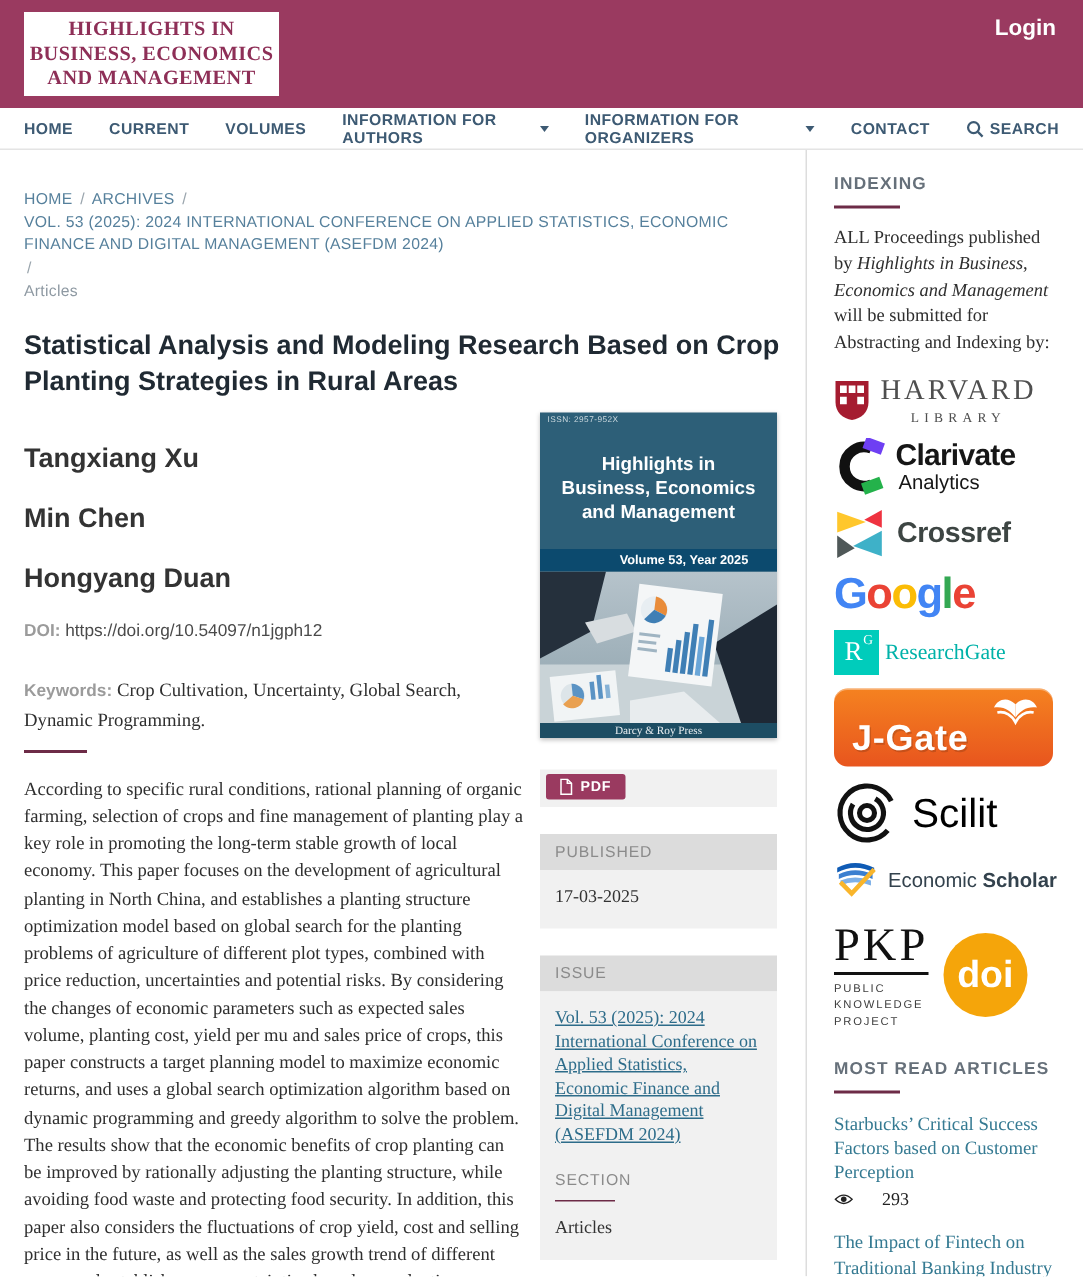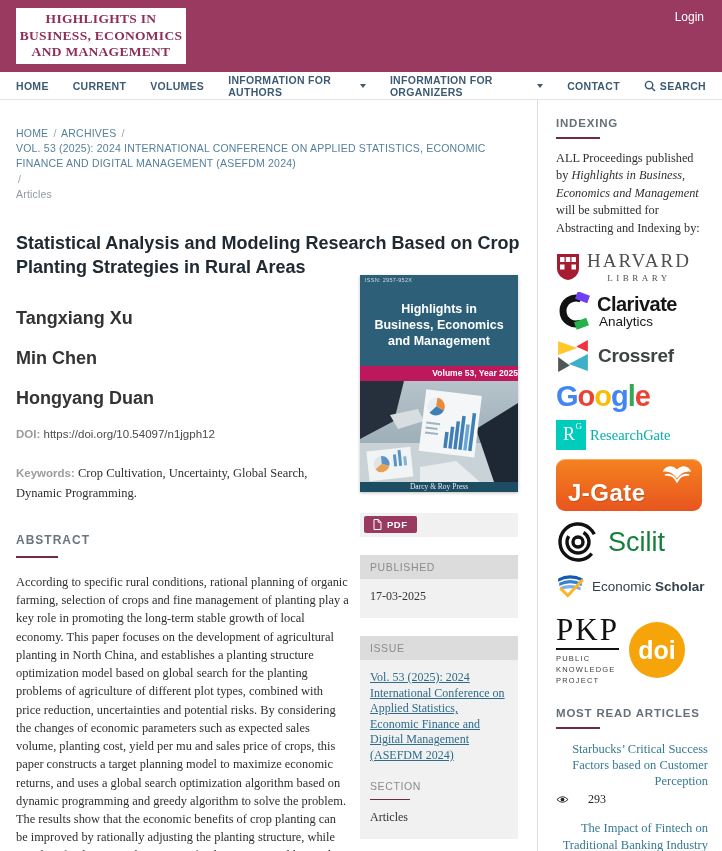--- a/index.html
+++ b/index.html
@@ -5,60 +5,60 @@
   * { margin:0; padding:0; box-sizing:border-box; }
   body { font-family:"Liberation Sans", sans-serif; background:#fff; }
   .page { position:relative; width:722px; height:851px; overflow:hidden; background:#fff; }
 
   
   .masthead { position:absolute; left:0; top:0; width:722px; height:72px; background:#9a3a60; }
   .logo-box { position:absolute; left:16px; top:8px; width:170px; height:56px; background:#fff;
               display:flex; flex-direction:column; align-items:center; justify-content:center; }
   .logo-line { font-family:"Liberation Serif", serif; font-weight:bold; font-size:13.5px;
                color:#8e2f57; letter-spacing:0.3px; line-height:1.22; }
-  .login { position:absolute; right:18px; top:10px; color:#fff; font-size:12px; font-weight:normal; cursor:pointer; }
+  .login { position:absolute; right:18px; top:10px; color:#fff; font-size:15px; font-weight:bold; cursor:pointer; }
 
   
   .nav { position:absolute; left:0; top:72px; width:722px; height:28px; background:#fff;
          border-bottom:1px solid #e4e4e4; display:flex; align-items:center; padding:0 16px; }
   .nav a { color:#3d5a73; font-size:10.5px; font-weight:bold; letter-spacing:0.3px;
            text-decoration:none; margin-right:24px; display:flex; align-items:center; cursor:pointer; }
   .caret { display:inline-block; width:0; height:0; border-left:3.5px solid transparent;
            border-right:3.5px solid transparent; border-top:4px solid #3d5a73; margin-left:5px; }
   .nav-search { margin-left:auto !important; margin-right:0 !important; }
   .nav-search svg { margin-right:4px; }
 
   
   .leftcol { position:absolute; left:16px; top:126px; width:515px; }
   .crumbs { font-size:10.5px; letter-spacing:0.2px; line-height:1.45; color:#9aa5ad; width:505px; }
   .crumbs a { color:#56809c; text-decoration:none; cursor:pointer; }
   .crumbs .sep { color:#9aa5ad; margin:0 2px; }
   .crumb-current { color:#8f9aa3; }
-  .art-title { margin-top:30px; font-size:18px; font-weight:bold; color:#202a33; line-height:1.33; width:520px; }
+  .art-title { margin-top:17px; font-size:18px; font-weight:bold; color:#202a33; line-height:1.33; width:520px; }
   .authors { margin-top:28px; }
   .author { font-size:18px; font-weight:bold; color:#333; margin-bottom:19px; }
   .doi-row { margin-top:7px; font-size:11.5px; }
   .doi-label { color:#9b9b9b; font-weight:bold; }
   .doi-value { color:#4a4a4a; text-decoration:none; cursor:pointer; }
   .kw-row { margin-top:23px; width:335px; font-size:11.5px; line-height:1.6; }
   .kw-label { color:#9b9b9b; font-weight:bold; }
   .kw-value { font-family:"Liberation Serif", serif; font-size:12.5px; color:#2f2f2f; }
   .sec-head { margin-top:30px; font-size:12px; font-weight:bold; color:#6b7680; letter-spacing:1px; }
   .sec-rule { width:42px; height:2px; background:#6d2b47; margin-top:9px; }
   .abstract { margin-top:15px; width:334px; font-family:"Liberation Serif", serif;
               font-size:12.4px; color:#2f2f2f; line-height:1.47; text-align:left; }
 
   
   .midcol { position:absolute; left:360px; top:275px; width:158px; }
   .cover { width:158px; height:217px; background:#2d5f78; position:relative; box-shadow:0 1px 3px rgba(0,0,0,.25); }
   .cover-issn { position:absolute; left:5px; top:2px; font-size:5.5px; color:#cfdce2; letter-spacing:0.3px; }
   .cover-title { position:absolute; left:0; top:26px; width:100%; text-align:center; color:#fff;
                  font-size:12.5px; font-weight:bold; line-height:1.28; }
-  .cover-band { position:absolute; left:0; top:91px; width:100%; height:15px; background:#be185d;
-                color:#fff; font-size:8.5px; font-weight:bold; text-align:right; line-height:15px;padding-left:34px; }
+  .cover-band { position:absolute; left:0; top:91px; width:100%; height:15px; background:#0c4a6e;
+                color:#fff; font-size:8.5px; font-weight:bold; text-align:center; line-height:15px;padding-left:34px; }
   .cover-photo { position:absolute; left:0; top:106px; width:158px; height:101px; }
   .cover-pub { position:absolute; left:0; bottom:0; width:100%; height:10px; background:#1d4d63;
                color:#e8eef1; font-family:"Liberation Serif", serif; font-size:7.5px; text-align:center; line-height:10px; }
   .pdf-strip { margin-top:21px; background:#f1f1f1; padding:3px 4px; }
   .pdf-btn { display:inline-flex; align-items:center; gap:5px; background:#9a3a60; color:#fff;
              font-size:9.5px; font-weight:bold; padding:3px 9px; border-radius:2px; cursor:pointer; letter-spacing:0.5px; }
   .panel-head { margin-top:18px; background:#dcdcdc; color:#8b8b8b; font-size:10.5px;
                 letter-spacing:0.6px; padding:6px 10px; }
   .panel-body { background:#f1f1f1; padding:10px 10px 14px 10px; font-family:"Liberation Serif", serif;
                 font-size:12px; color:#333; }
@@ -89,34 +89,34 @@
   .rg-badge { width:30px; height:30px; background:#00CCBB; color:#fff; position:relative;
               font-family:"Liberation Serif", serif; flex:0 0 auto; }
   .rg-r { position:absolute; left:7px; top:4px; font-size:18px; }
   .rg-g { position:absolute; right:4px; top:1px; font-size:9px; }
   .rg-text { margin-left:4px; font-family:"Liberation Serif", serif; font-size:14.5px; color:#00B2A9; }
   .jgate { width:146px; height:52px; border-radius:9px; background:linear-gradient(#F58220,#E8551E);
            position:relative; box-shadow:inset 0 1px 0 rgba(255,255,255,.35); }
   .jgate-text { position:absolute; left:12px; bottom:4px; color:#fff; font-size:24px; font-weight:bold;
                 letter-spacing:0.5px; text-shadow:1px 1px 0 rgba(0,0,0,.15); }
   .jgate svg { position:absolute; right:8px; top:5px; }
-  .scilit-text { margin-left:8px; font-size:27px; color:#15803d; font-weight:500; }
+  .scilit-text { margin-left:8px; font-size:27px; color:#000000; font-weight:500; }
   .ss-text { margin-left:6px; font-size:13.5px; color:#33424d; }
   .ss-bold { font-weight:bold; }
   .pkp-doi { display:flex; align-items:center; gap:10px; margin-top:6px; }
   .pkp-word { font-family:"Liberation Serif", serif; font-size:31px; color:#111; letter-spacing:2px;
               border-bottom:2px solid #111; line-height:1.05; padding-bottom:1px; }
   .pkp-sub { font-size:7.5px; color:#3e3e3e; letter-spacing:1.2px; margin-top:3px; line-height:1.5; }
   .doi-circle { width:56px; height:56px; border-radius:50%; background:#F5A50A; color:#fff;
                 font-size:25px; font-weight:bold; display:flex; align-items:center; justify-content:center; }
   .most-read { margin-top:20px; }
   .mr-list { margin-top:12px; }
   .mr-item { margin-bottom:13px; }
   .mr-title { font-family:"Liberation Serif", serif; font-size:12.5px; color:#357a92;
-              line-height:1.3; text-decoration:none; display:block; cursor:pointer;text-align:right; }
+              line-height:1.3; text-decoration:none; display:block; cursor:pointer; }
   .mr-views { display:flex; align-items:center; gap:19px; margin-top:3px;
               font-family:"Liberation Serif", serif; font-size:12px; color:#222; }
 </style>
 </head>
 <body>
 
 <div class="page">
 
   <div class="masthead">
     <div class="logo-box">
@@ -181,21 +181,20 @@
     <div class="doi-row">
       <span class="doi-label">DOI:</span>
       <a class="doi-value">https://doi.org/10.54097/n1jgph12</a>
     </div>
 
     <div class="kw-row">
       <span class="kw-label">Keywords:</span>
       <span class="kw-value">Crop Cultivation, Uncertainty, Global Search, Dynamic Programming.</span>
     </div>
 
-    <div class="sec-head">ABSTRACT</div>
     <div class="sec-rule"></div>
     <p class="abstract">According to specific rural conditions, rational planning of organic farming, selection of crops and fine management of planting play a key role in promoting the long-term stable growth of local economy. This paper focuses on the development of agricultural planting in North China, and establishes a planting structure optimization model based on global search for the planting problems of agriculture of different plot types, combined with price reduction, uncertainties and potential risks. By considering the changes of economic parameters such as expected sales volume, planting cost, yield per mu and sales price of crops, this paper constructs a target planning model to maximize economic returns, and uses a global search optimization algorithm based on dynamic programming and greedy algorithm to solve the problem. The results show that the economic benefits of crop planting can be improved by rationally adjusting the planting structure, while avoiding food waste and protecting food security. In addition, this paper also considers the fluctuations of crop yield, cost and selling price in the future, as well as the sales growth trend of different crops, and establishes an uncertainties-based crop planting structure optimization model to adapt to market fluctuations and climate instability, and ensure considerable economic benefits in a volatile environment.</p>
   </div>
 
   <div class="midcol">
     <div class="cover">
       <div class="cover-issn">ISSN: 2957-952X</div>
       <div class="cover-title">
         <div>Highlights in</div>
         <div>Business, Economics</div>

